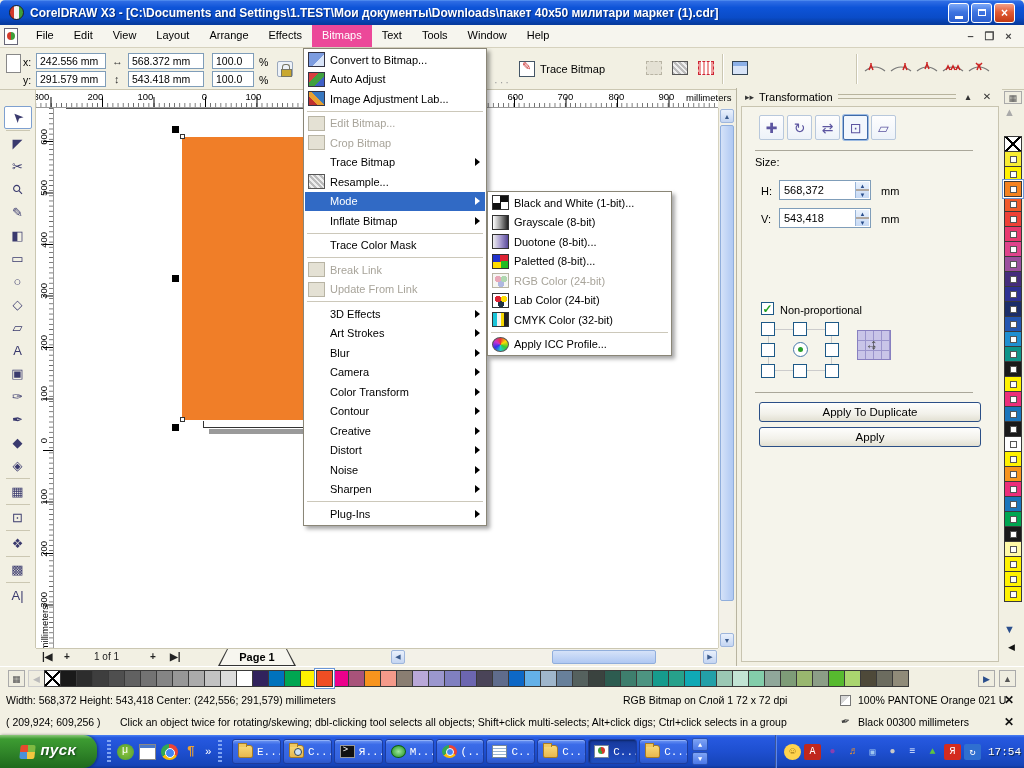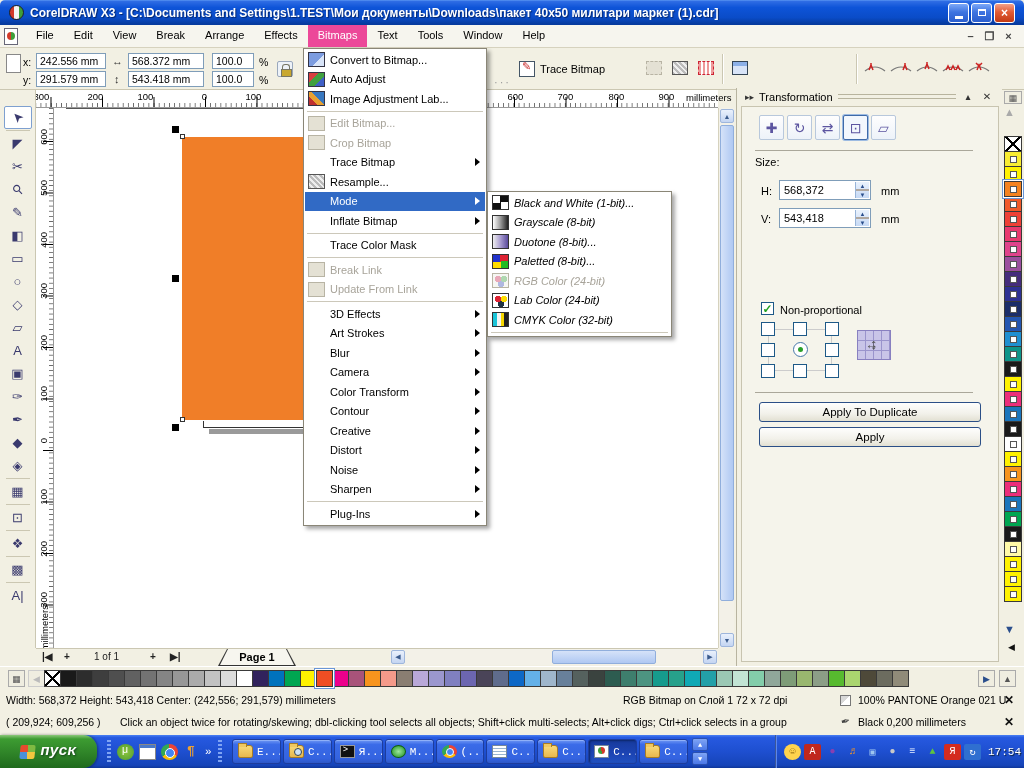--- a/index.html
+++ b/index.html
@@ -231,21 +231,21 @@
   .rsw.sel{z-index:2;box-shadow:0 0 0 1px #fff,0 0 0 2px #6A96D8;}
   #rswatches{position:absolute;left:0;top:47px;}
   #rpal-up{position:absolute;left:2px;top:16px;width:18px;height:14px;color:#AAA;}
   #rpal-down{position:absolute;left:2px;top:533px;width:18px;height:14px;color:#2A4E8C;}
   #rpal-marker{position:absolute;left:6px;top:552px;font-size:9px;color:#111;}
 
   
   .menupanel{position:absolute;background:#FFF;border:1px solid #8A8677;box-shadow:3px 3px 4px rgba(0,0,0,.35);
     padding:1px;z-index:90;}
   #bitmaps-menu{left:303px;top:48px;width:184px;}
-  #mode-submenu{left:487px;top:191px;width:185px;z-index:91;font-style:italic;}
+  #mode-submenu{left:487px;top:191px;width:185px;z-index:91;}
   .mi{height:19.5px;display:flex;align-items:center;gap:5px;padding:0 5px 0 3px;font-size:11px;white-space:nowrap;}
   .mi.hl{background:#316AC5;color:#fff;}
   .mi.dis{color:#A8A49A;}
   .marrow{margin-left:auto;width:0;height:0;border-left:5px solid currentColor;
     border-top:4px solid transparent;border-bottom:4px solid transparent;}
   .msep{height:1px;background:#CCC8BA;margin:2px 2px;}
   .mic{width:17px;height:15px;flex:0 0 17px;}
   .mic-convert-bitmap{background:linear-gradient(135deg,#7C9CE0 0 60%,#D8E4F8 60%);border:1px solid #334;}
   .mic-auto-adjust{background:linear-gradient(135deg,#D84040 0 33%,#40A040 33% 66%,#4060C8 66%);border:1px solid #334;}
   .mic-image-lab{background:linear-gradient(45deg,#C03030 0 30%,#E8A030 30% 55%,#3878C0 55%);border:1px solid #334;}
@@ -280,21 +280,21 @@
       </span>
     <span class="winbtn close">×</span>
   </div>
 
   <div id="menubar">
     <span class="doc-icon"></span>
     <div id="menu-items">
         <div class="mbi">File</div>
         <div class="mbi">Edit</div>
         <div class="mbi">View</div>
-        <div class="mbi">Break</div>
+        <div class="mbi">Layout</div>
         <div class="mbi">Arrange</div>
         <div class="mbi">Effects</div>
         <div class="mbi act">Bitmaps</div>
         <div class="mbi">Text</div>
         <div class="mbi">Tools</div>
         <div class="mbi">Window</div>
         <div class="mbi">Help</div>
       </div>
     <div class="docctl">
       <span>–</span>
@@ -572,21 +572,21 @@
 
   <div id="statusbar">
     <span class="st" style="left:6px;top:5px">Width: 568,372  Height: 543,418  Center: (242,556; 291,579)  millimeters</span>
     <span class="st" style="left:623px;top:5px">RGB Bitmap on Слой 1 72 x 72 dpi</span>
     <span class="fillic" style="left:840px;top:6px"></span>
     <span class="st" style="left:858px;top:5px">100% PANTONE Orange 021 U</span>
     <span class="stx" style="left:1004px;top:4px">✕</span>
     <span class="st" style="left:6px;top:27px">( 209,924; 609,256 )</span>
     <span class="st" style="left:120px;top:27px">Click an object twice for rotating/skewing; dbl-clicking tool selects all objects; Shift+click multi-selects; Alt+click digs; Ctrl+click selects in a group</span>
     <span class="penic" style="left:841px;top:26px">✒</span>
-    <span class="st" style="left:858px;top:27px">Black  0,200 millimeters</span>
+    <span class="st" style="left:858px;top:27px">Black  00300 millimeters</span>
     <span class="stx" style="left:1004px;top:26px">✕</span>
   </div>
 
   <div id="taskbar">
     <div id="startbtn">
       <span class="flag"></span>
       <span class="slabel">пуск</span>
     </div>
     <div id="quicklaunch">
       <span class="qlgrip"></span>
@@ -949,15 +949,19 @@
       </div>
       <div class="mi">
         <div class="mic mic-lab"></div>
         <div class="mlabel">Lab Color (24-bit)</div>
       </div>
       <div class="mi">
         <div class="mic mic-cmyk"></div>
         <div class="mlabel">CMYK Color (32-bit)</div>
       </div>
       <div class="msep"></div>
+      <div class="mi">
+        <div class="mic mic-icc"></div>
+        <div class="mlabel">Apply ICC Profile...</div>
+      </div>
     </div>
 
 </div>
 
 </body></html>

